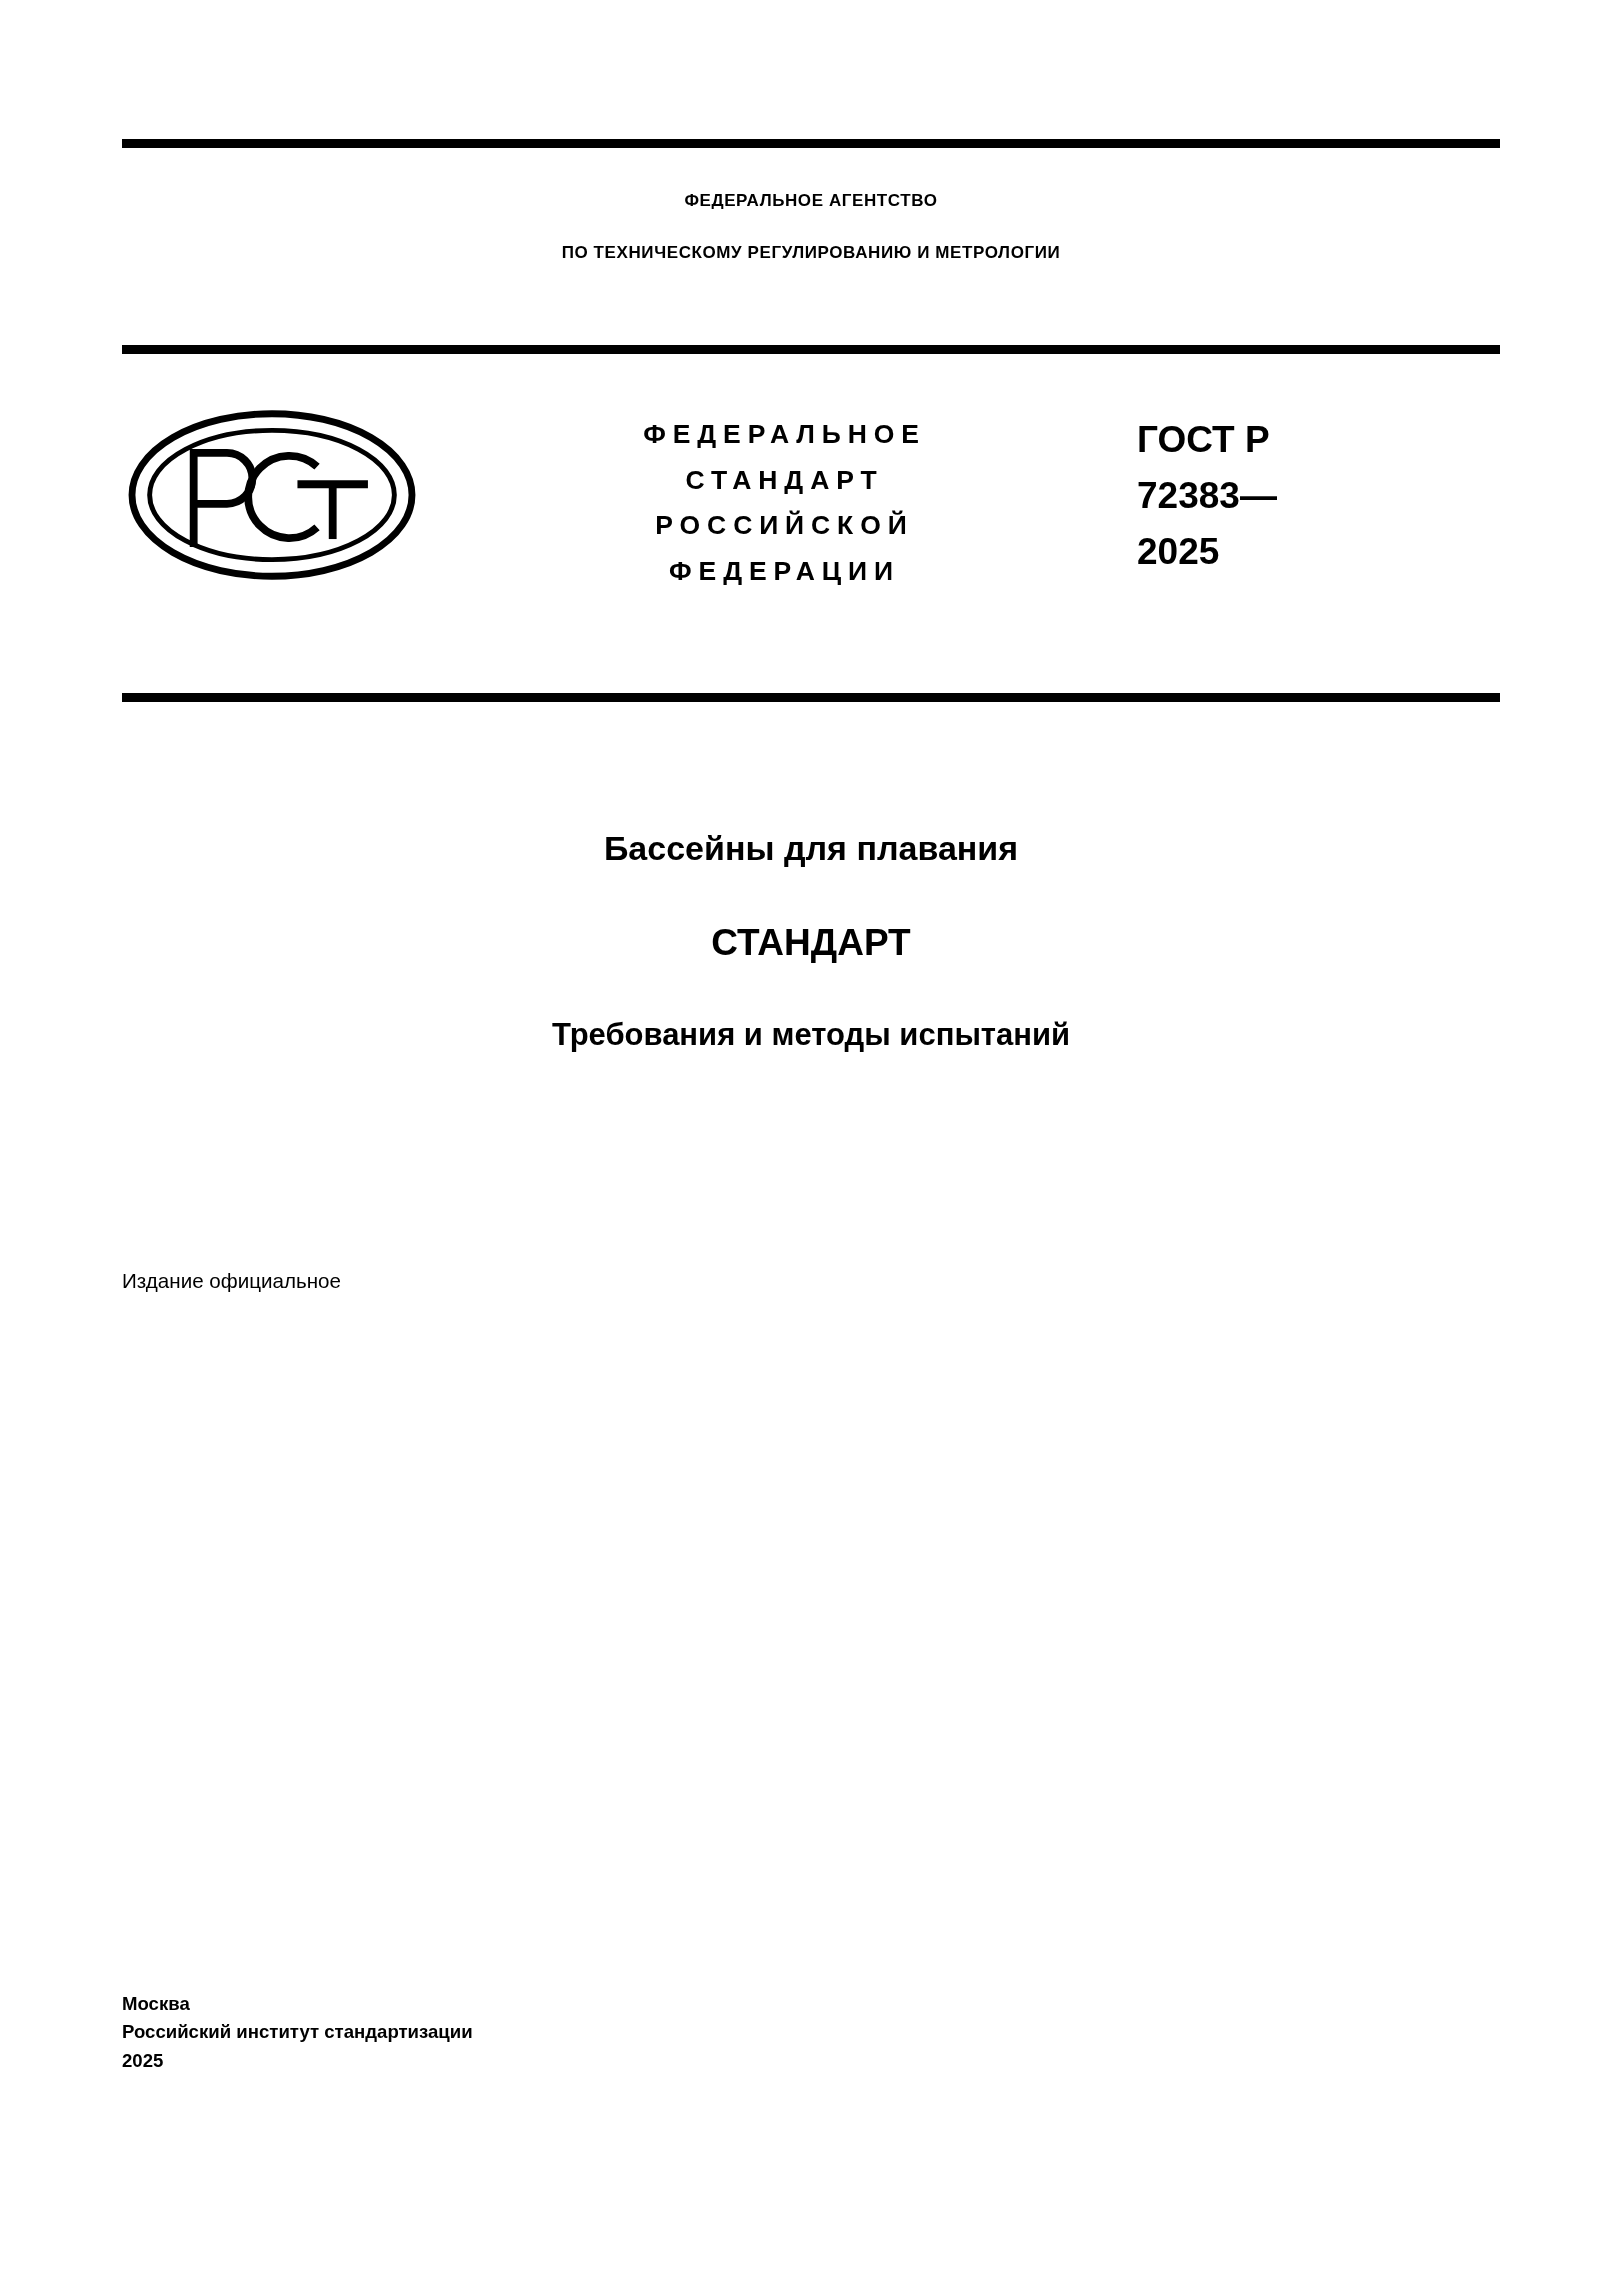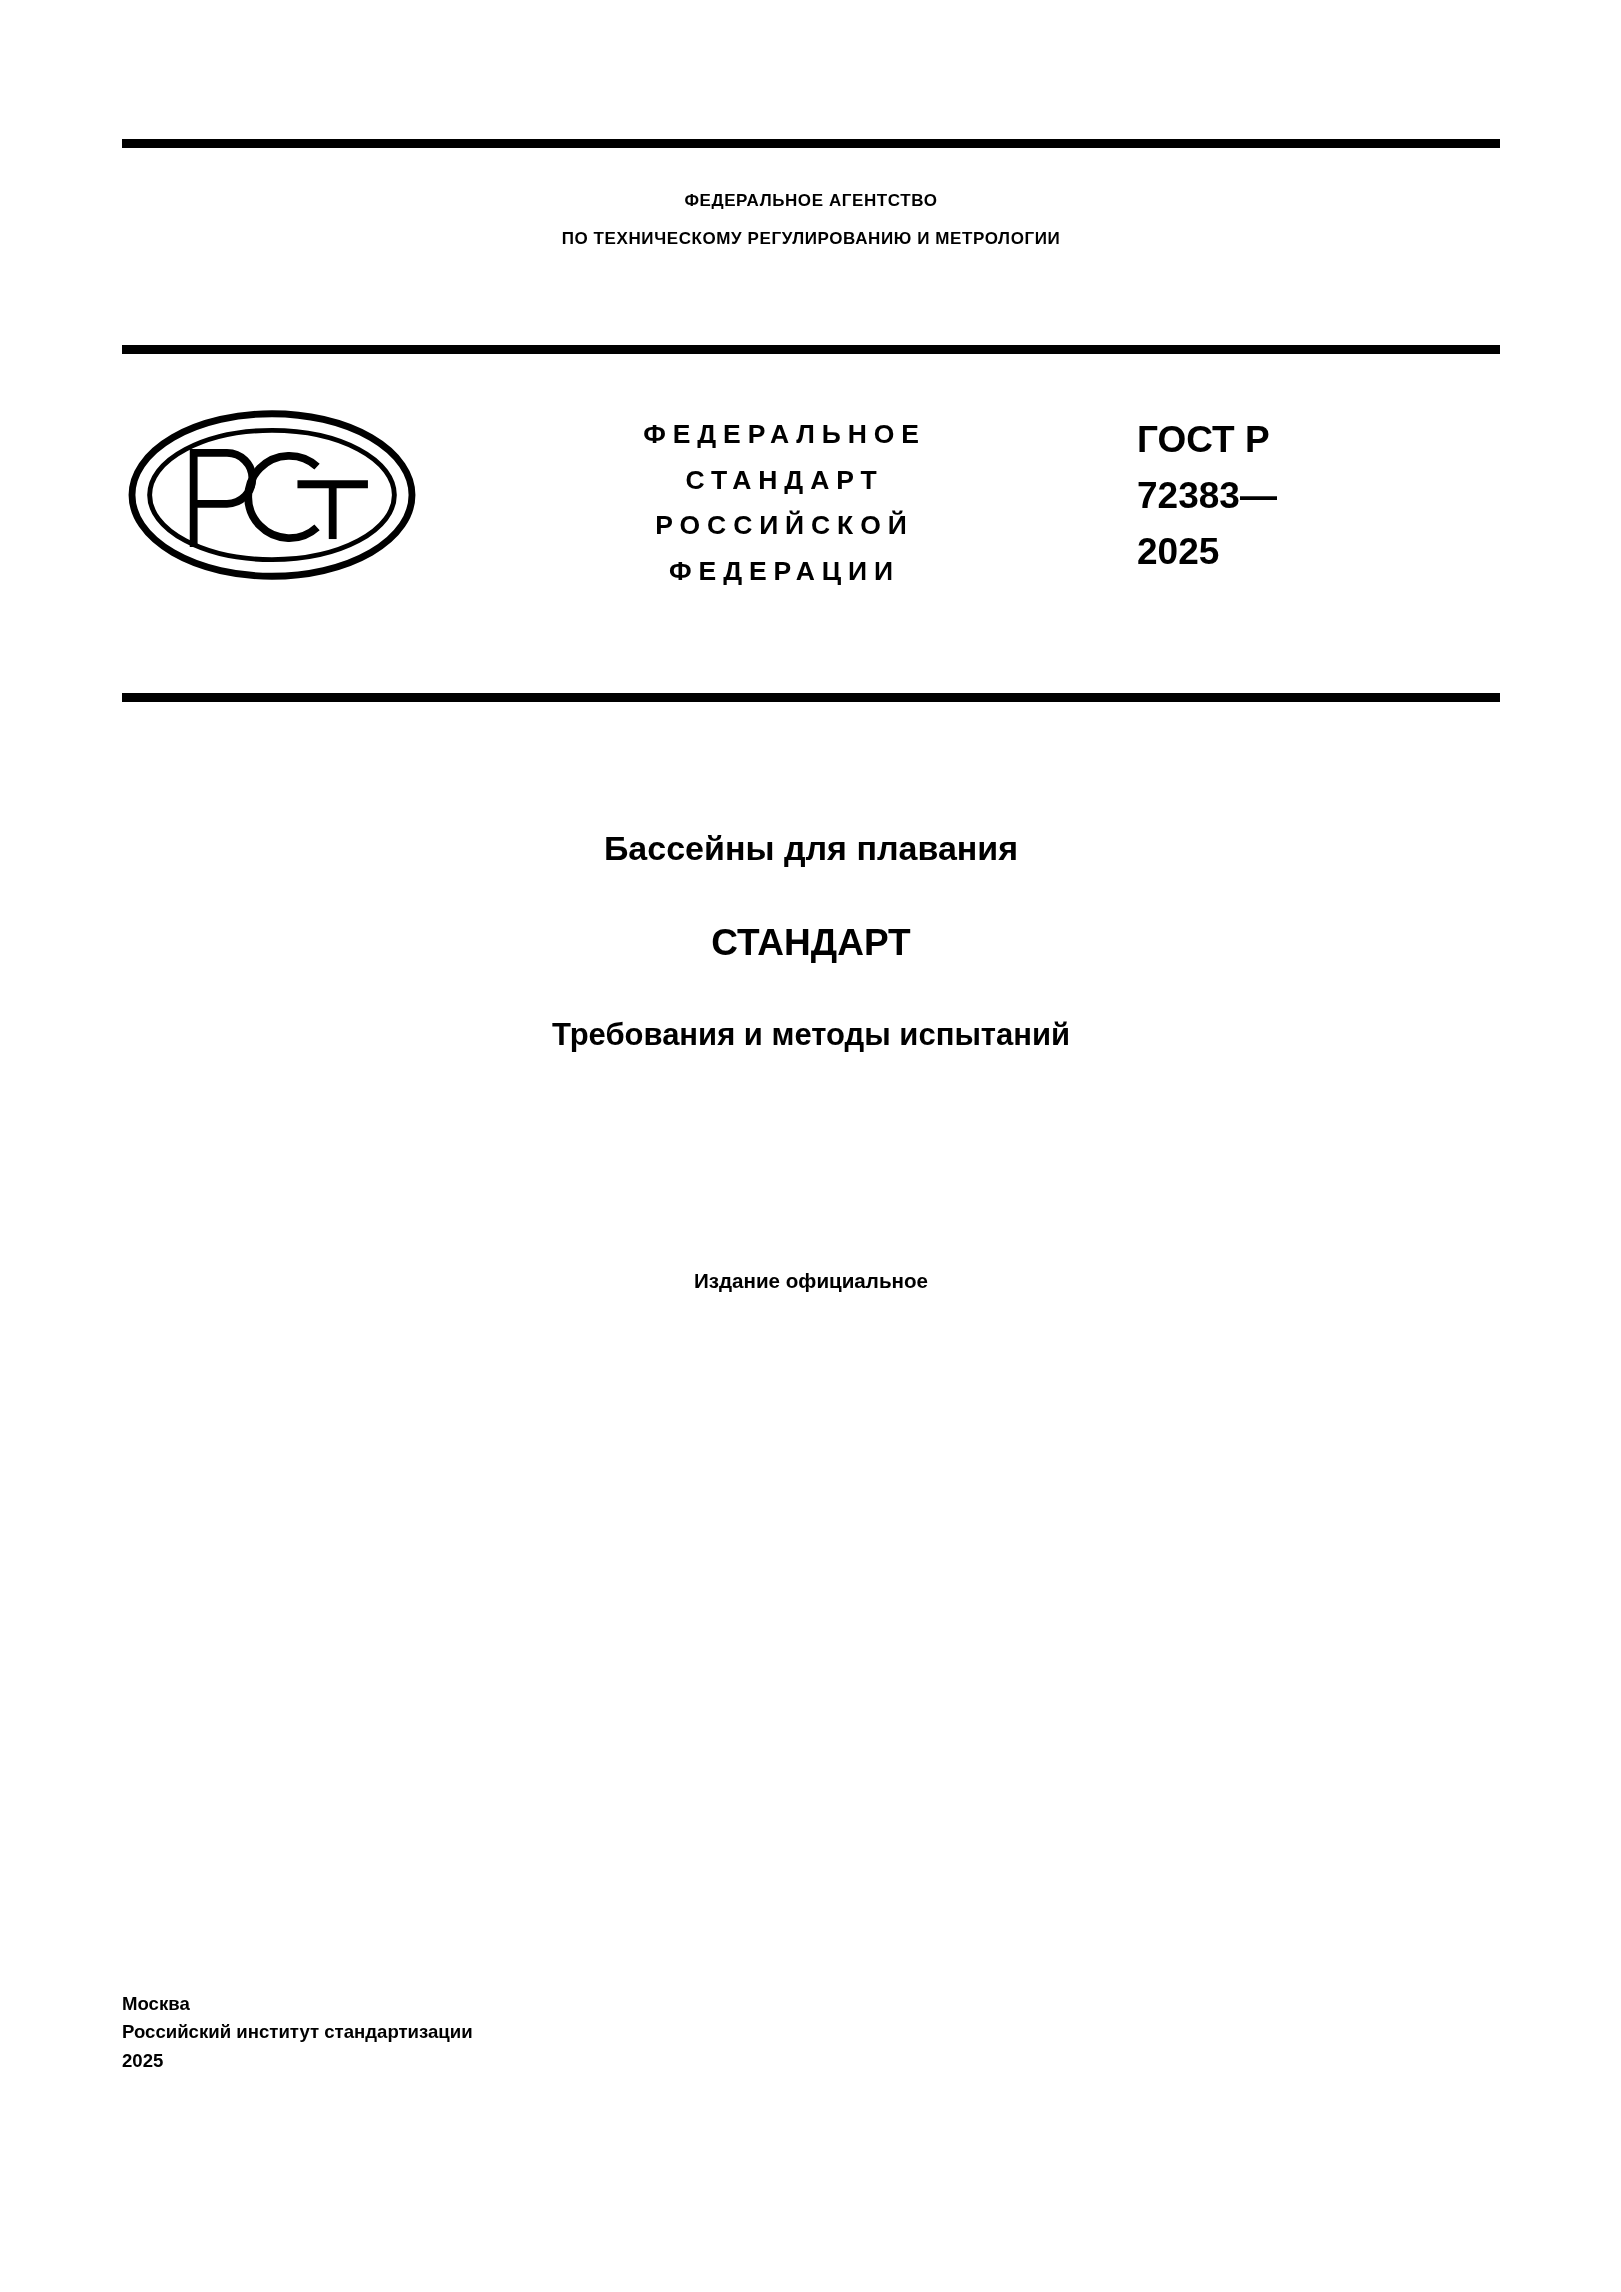--- a/index.html
+++ b/index.html
@@ -54,21 +54,21 @@
     left: 122px;
     top: 192px;
     width: 1378px;
     text-align: center;
     font-size: 17px;
     font-weight: bold;
     letter-spacing: 0.6px;
     line-height: 1.0;
   }
   .agency .line2 {
-    margin-top: 21px;
+    margin-top: 35px;
   }
 
   
   .emblem {
     position: absolute;
     left: 125px;
     top: 402px;
     width: 294px;
     height: 186px;
   }
@@ -122,23 +122,22 @@
     font-weight: bold;
     margin-top: 51px;
     line-height: 1.2;
   }
 
   .official {
     position: absolute;
     left: 122px;
     top: 1269px;
     width: 1378px;
-    text-align: center;
     font-size: 20.6px;
-    font-weight: bold;
+    font-weight: normal;
   }
 
   
   .footer {
     position: absolute;
     left: 122px;
     top: 1990px;
     width: 1378px;
     font-size: 18.6px;
     font-weight: bold;

